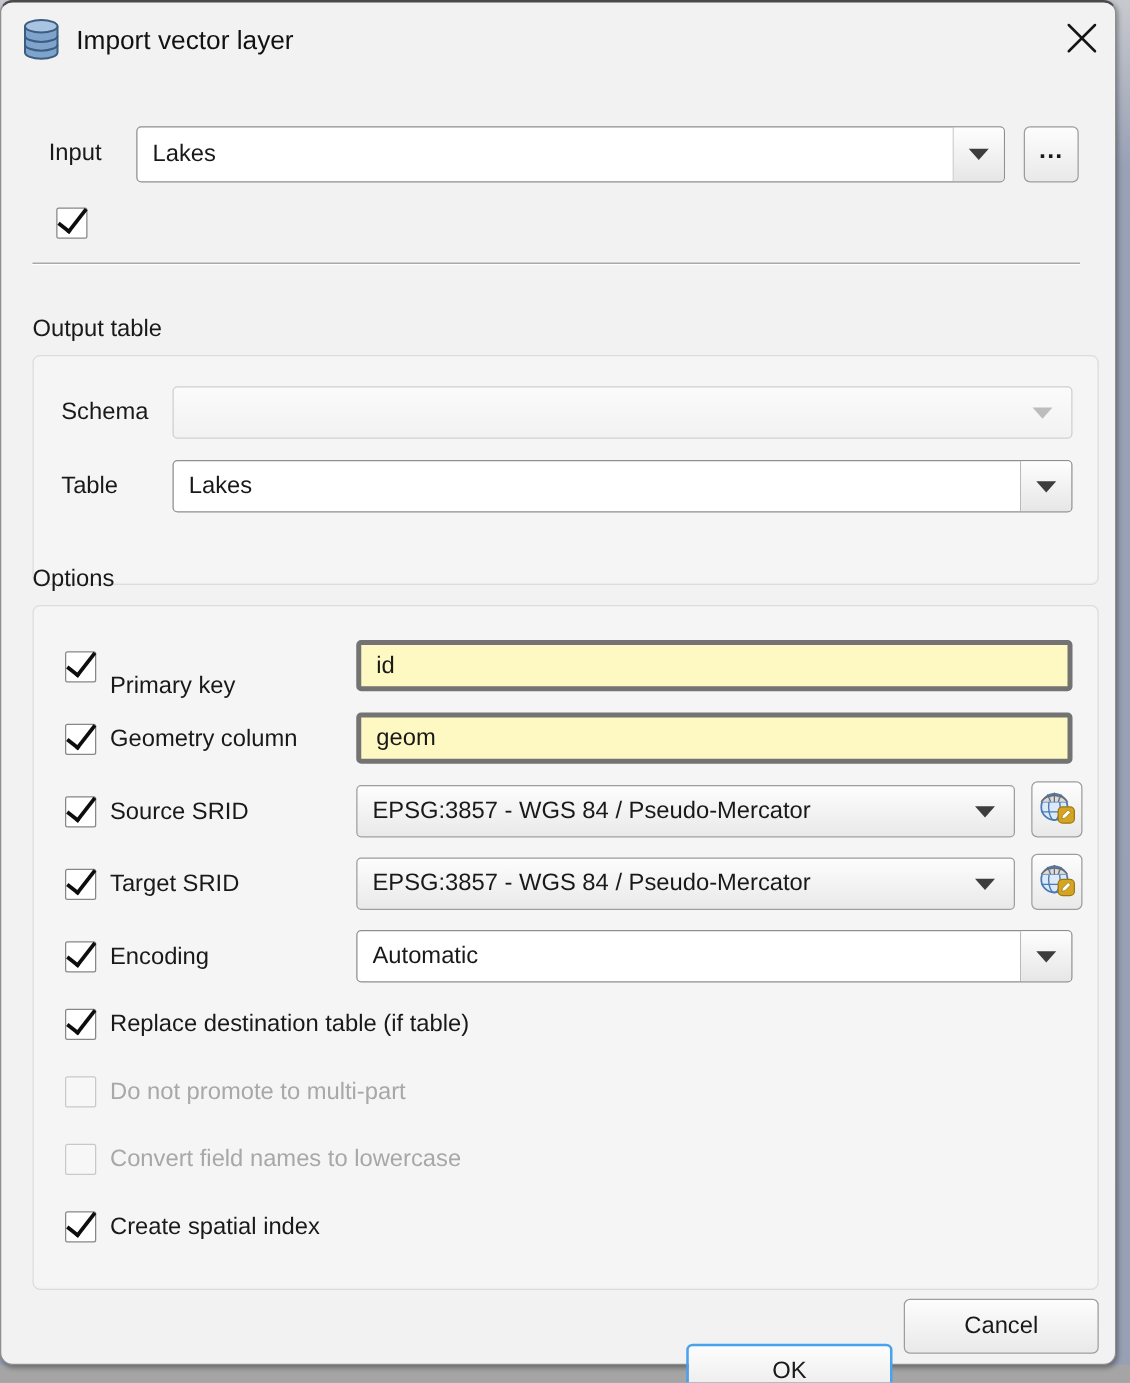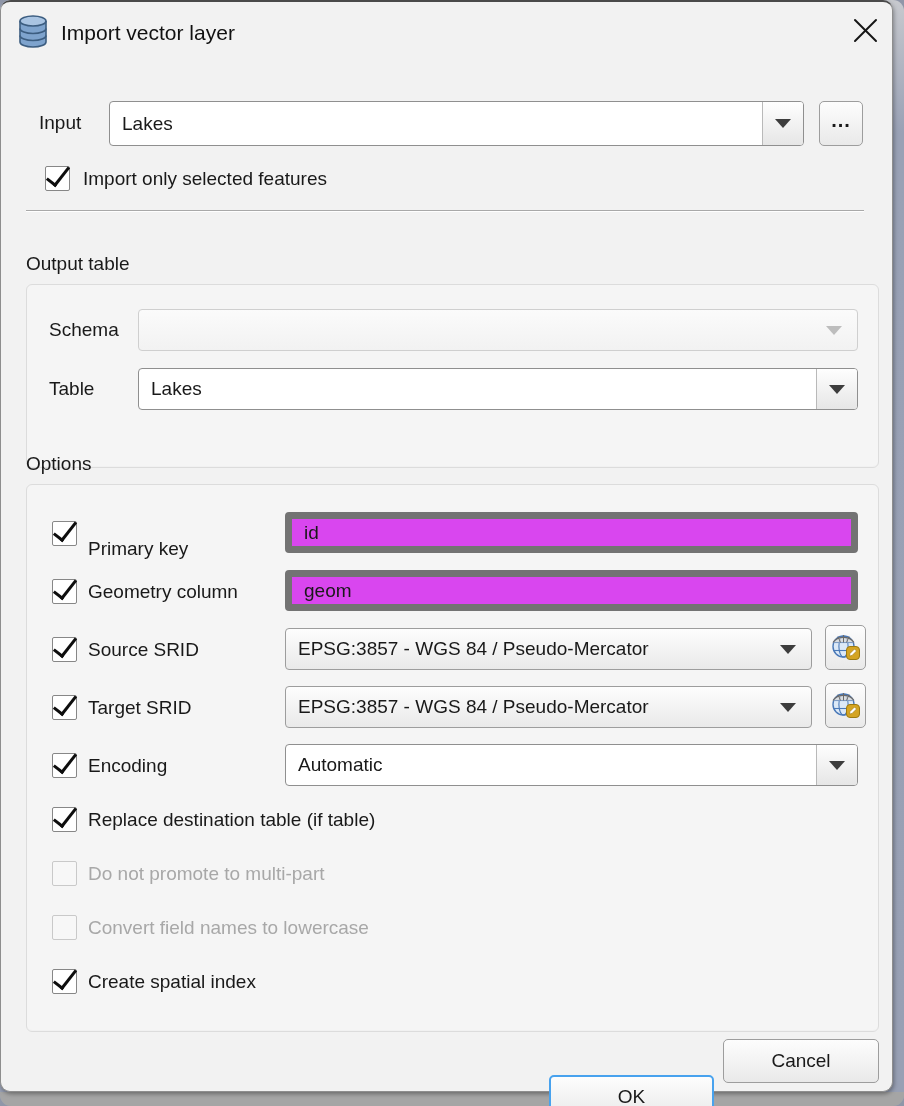--- a/index.html
+++ b/index.html
@@ -5,21 +5,20 @@
   * { margin: 0; padding: 0; box-sizing: border-box; }
   html, body { background: #8f96a8; }
   body { font-family: "Liberation Sans", sans-serif; color: #191919; }
 
   .screen {
     position: relative;
     width: 904px;
     height: 1106px;
     overflow: hidden;
     background: linear-gradient(#c7c9ce, #99a1b5 12%, #98a0b4);
-    border-radius: 11px;
   }
   .bottom-strip {
     position: absolute; left: 0; top: 1092px; width: 904px; height: 14px;
     background: #a5a5a5;
   }
 
   .dialog {
     position: absolute; left: 0; top: 0; width: 893px; height: 1092px;
     background: #f2f2f2;
     border: 1px solid #8e8e8e;
@@ -37,21 +36,21 @@
     left: 840px; top: 6px; width: 48px; height: 48px;
     display: flex; align-items: center; justify-content: center;
     background: transparent; border: none; cursor: pointer;
   }
 
   
   .label { font-size: 19px; color: #191919; white-space: nowrap; }
   .label.disabled { color: #a8a8a8; }
 
   .field {
-    background: #d946ef; border: 7px solid #737373; border-radius: 4px;
+    background: #fef9c3; border: 4px solid #737373; border-radius: 4px;
     font-family: "Liberation Sans", sans-serif;
     font-size: 19px; color: #191919; padding: 0 12px; outline: none;
   }
 
   .combo { border-radius: 4px; }
   .combo .value {
     position: absolute; left: 12px; right: 46px; top: 0; bottom: 0;
     display: flex; align-items: center; font-size: 19px; color: #191919;
     white-space: nowrap; overflow: hidden;
   }
@@ -148,21 +147,20 @@
       <span class="value">Lakes</span>
       <span class="arrow-zone">
         <span class="tri"></span>
       </span>
     </div>
     <button class="abs push-btn" style="left:818px; top:99px; width:44px; height:45px;">
       <span class="browse-dots">...</span>
     </button>
 
     <span class="abs cb checked" style="left:44px; top:164px;"></span>
-    <div class="abs label" style="left:82px; top:163px; line-height:27px;">Import only selected features</div>
 
     <div class="abs separator"></div>
 
     <div class="abs label" style="left:25px; top:251px;">Output table</div>
     <div class="abs group" style="left:25px; top:282px; width:853px; height:184px;">
       <div class="abs label" style="left:22px; top:24px; line-height:42px;">Schema</div>
       <div class="abs combo combo-disabled" style="left:111px; top:24px; width:720px; height:42px;">
         <span class="value"></span>
         <span class="arrow-zone" style="position:absolute; right:0; top:0; bottom:0; width:46px; display:flex; align-items:center; justify-content:center;">
           <span class="tri dim"></span>

